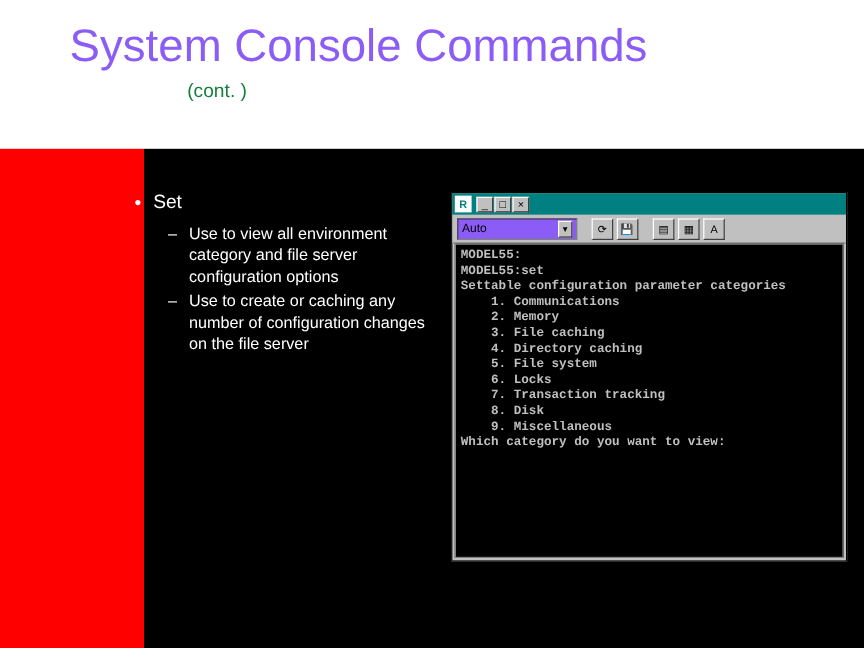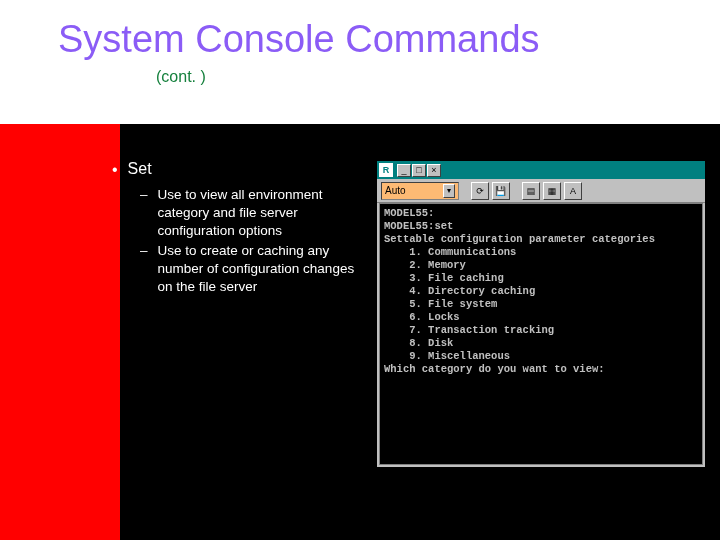--- a/index.html
+++ b/index.html
@@ -124,22 +124,22 @@
   .toolbar {
     height: 24px;
     background: #c0c0c0;
     border-bottom: 1px solid #808080;
     display: flex;
     align-items: center;
     padding: 2px 4px;
     gap: 3px;
   }
   .combo {
-    width: 78px; height: 18px;
-    background: #fdba74;
+    width: 100px; height: 18px;
+    background: #8b5cf6;
     border: 1px solid #808080;
     border-top-color:#404040; border-left-color:#404040;
     font-size: 10px;
     padding: 1px 3px;
     display: flex;
     align-items: center;
     justify-content: space-between;
   }
   .combo-arrow {
     width: 12px; height: 14px;

